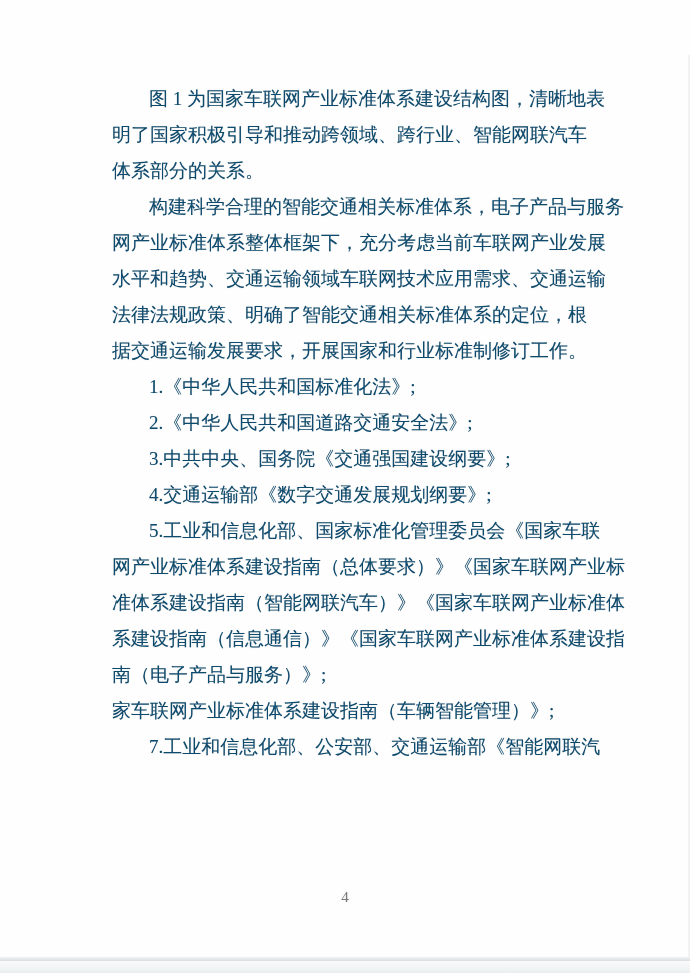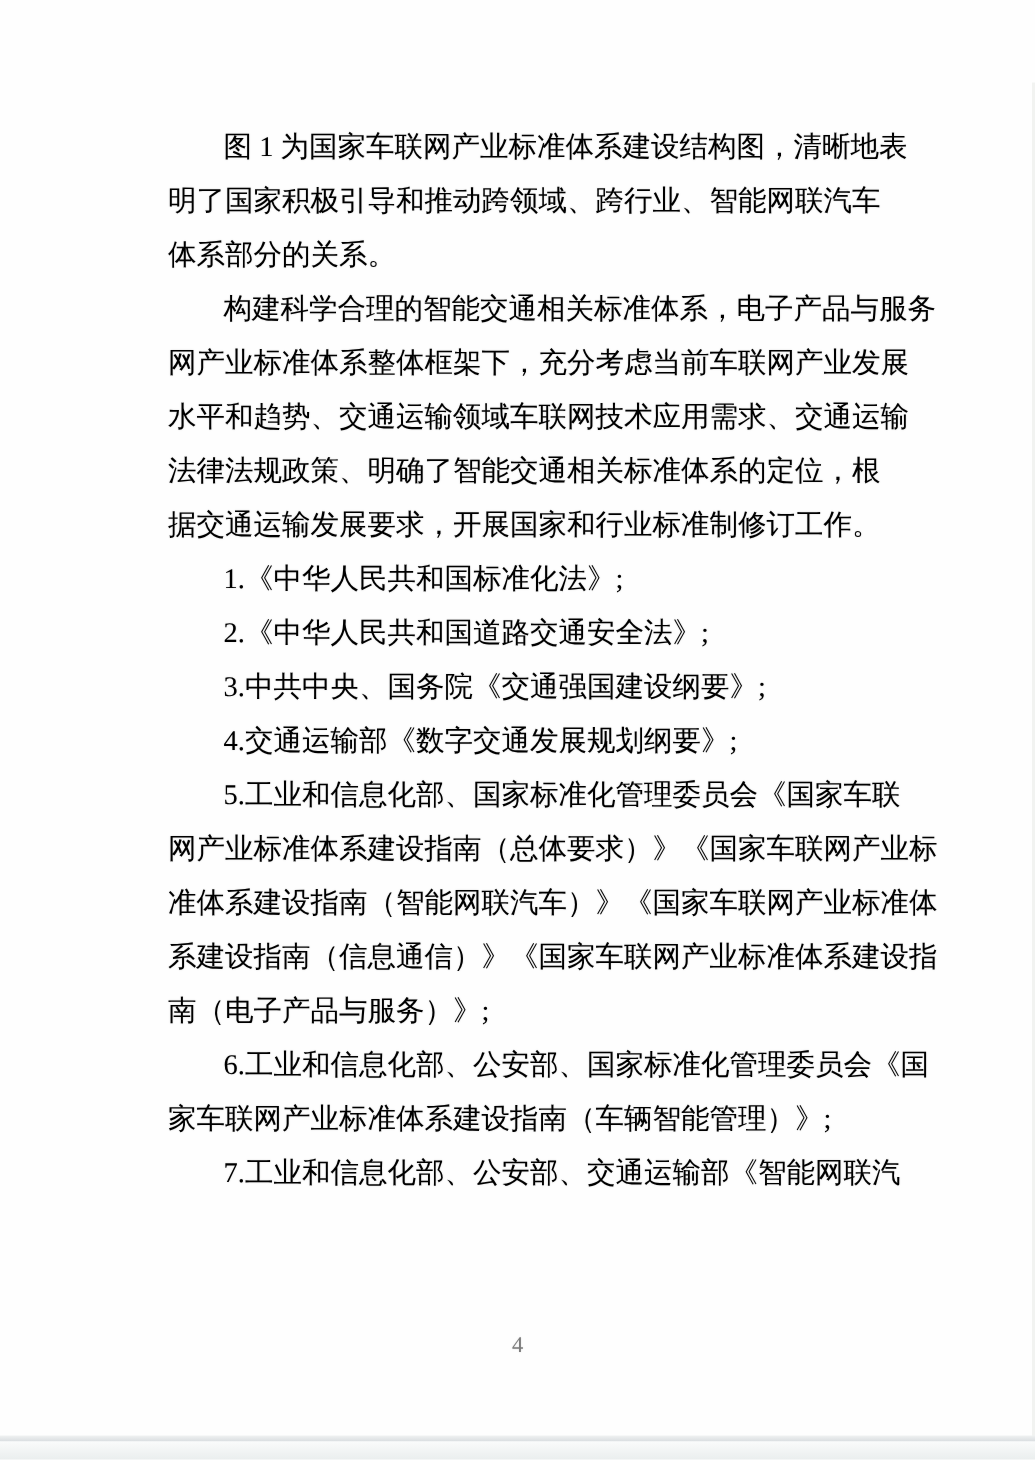--- a/index.html
+++ b/index.html
@@ -17,21 +17,21 @@
   .page {
     position: absolute;
     inset: 0;
     background: #fefefe;
   }
   .text-block {
     position: absolute;
     left: 112px;
     top: 81px;
     width: 506px;
-    color: #000000;
+    color: #0c4a6e;
     font-size: 19px;
     text-shadow: 0 0 1px rgba(130,130,130,0.45);
   }
   .line {
     height: 36px;
     line-height: 36px;
     white-space: pre;
     letter-spacing: 0;
   }
   .line.indent {
@@ -90,21 +90,20 @@
       <div class="line">据交通运输发展要求，开展国家和行业标准制修订工作。</div>
       <div class="line indent">1.《中华人民共和国标准化法》;</div>
       <div class="line indent">2.《中华人民共和国道路交通安全法》;</div>
       <div class="line indent">3.中共中央、国务院《交通强国建设纲要》;</div>
       <div class="line indent">4.交通运输部《数字交通发展规划纲要》;</div>
       <div class="line indent">5.工业和信息化部、国家标准化管理委员会《国家车联</div>
       <div class="line">网产业标准体系建设指南（总体要求）》《国家车联网产业标</div>
       <div class="line">准体系建设指南（智能网联汽车）》《国家车联网产业标准体</div>
       <div class="line">系建设指南（信息通信）》《国家车联网产业标准体系建设指</div>
       <div class="line">南（电子产品与服务）》;</div>
-      <div class="line indent">6.工业和信息化部、公安部、国家标准化管理委员会《国</div>
       <div class="line">家车联网产业标准体系建设指南（车辆智能管理）》;</div>
       <div class="line indent">7.工业和信息化部、公安部、交通运输部《智能网联汽</div>
     </div>
 
   <div class="footer">
     <span>4</span>
   </div>
 
   <div class="edge-right"></div>
   <div class="edge-bottom-line"></div>

